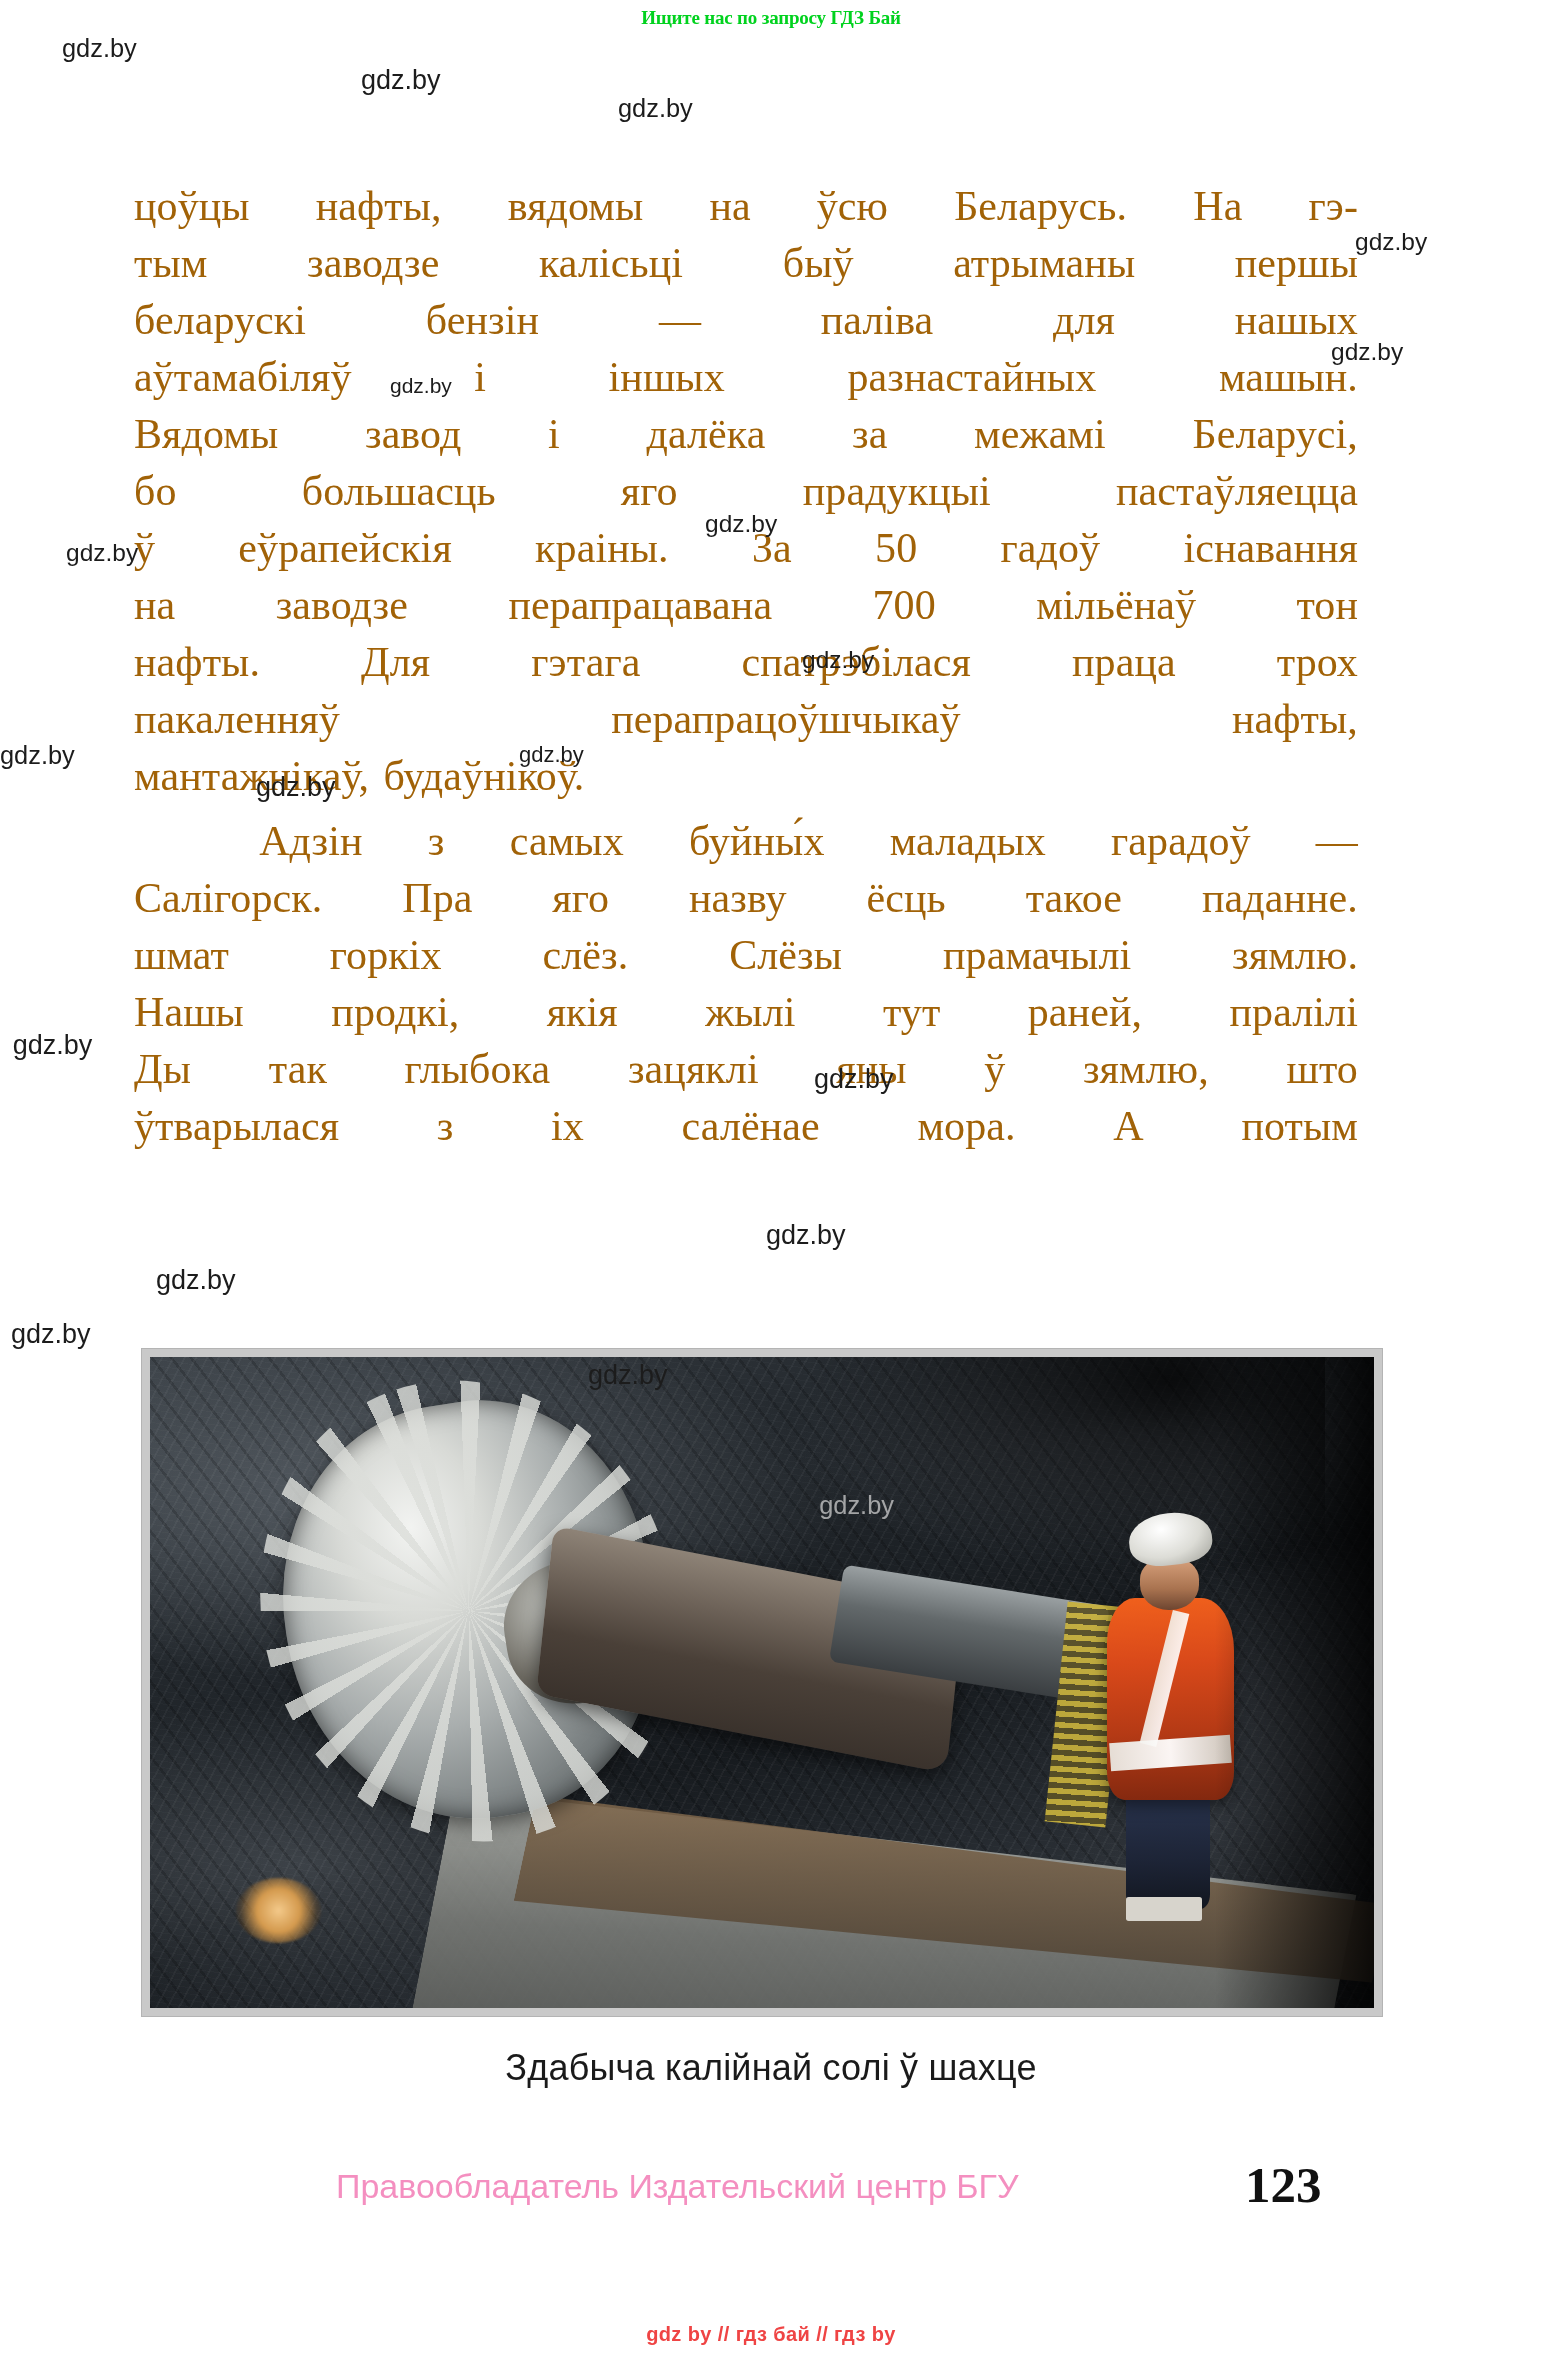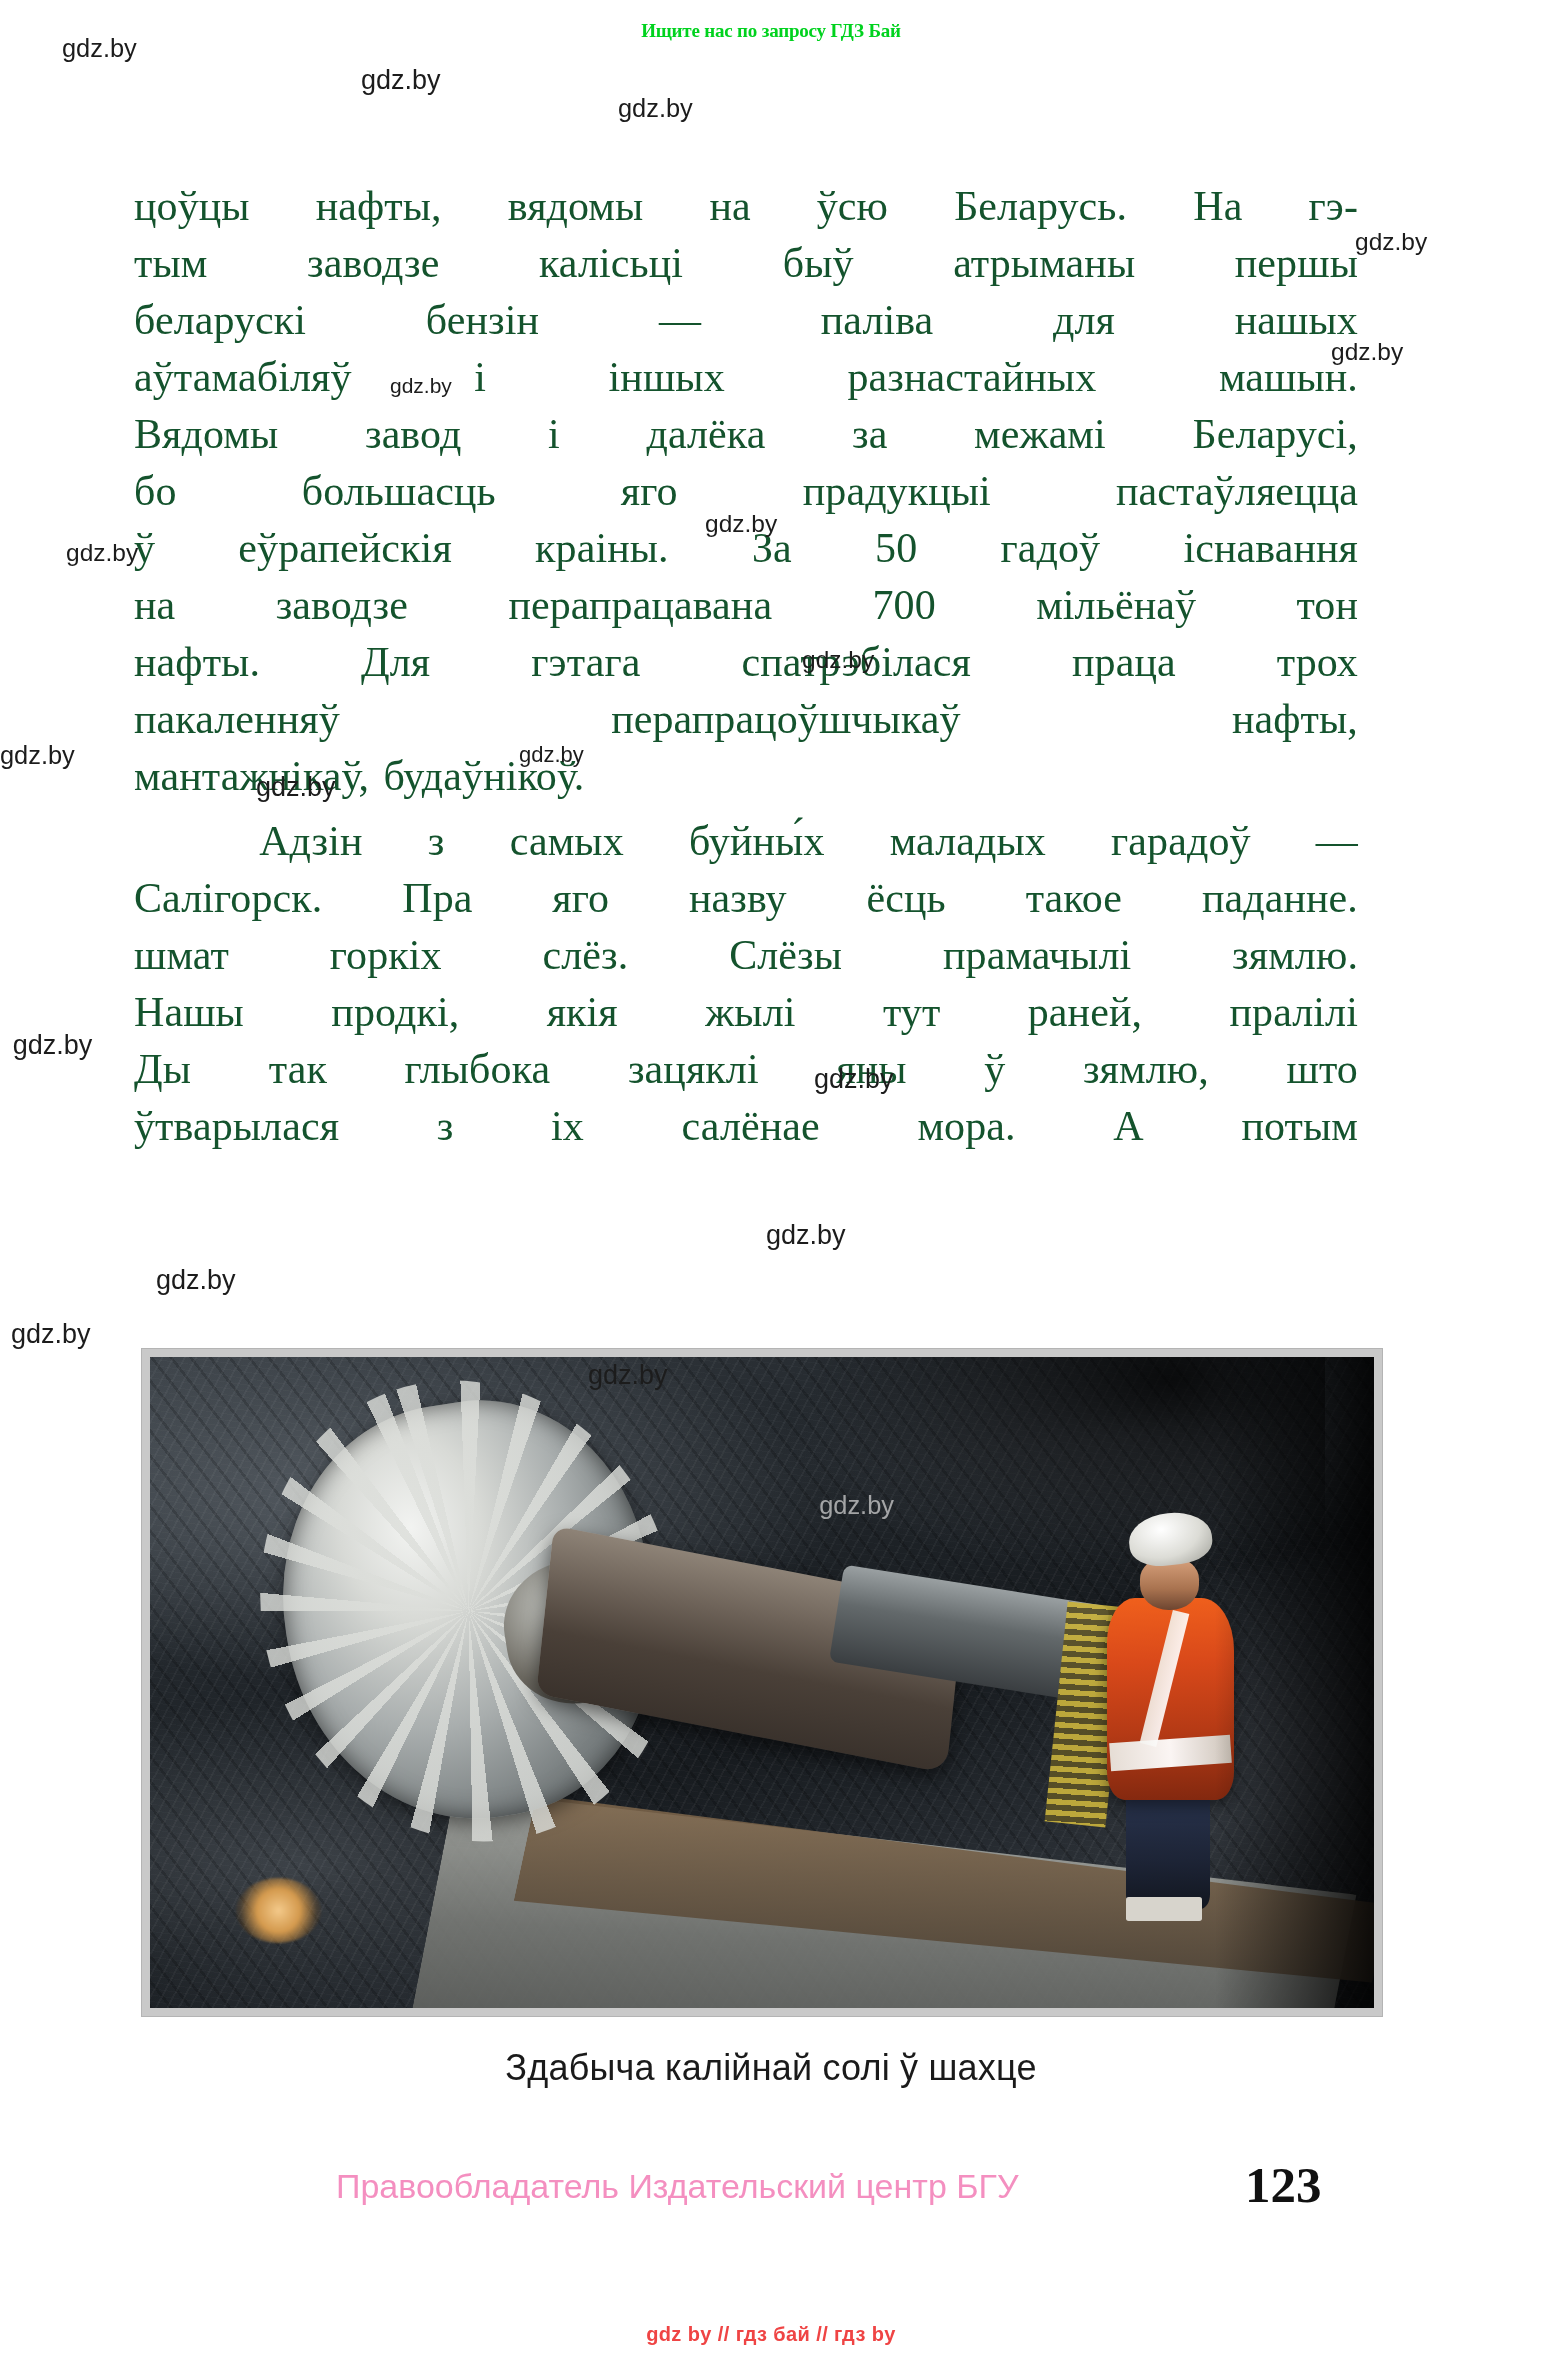--- a/index.html
+++ b/index.html
@@ -12,21 +12,21 @@
     height: 2377px;
     position: relative;
     overflow: hidden;
     font-family: "Liberation Serif", "DejaVu Serif", serif;
     -webkit-font-smoothing: antialiased;
   }
 
   
   .promo-banner {
     position: absolute;
-    top: 20px;
+    top: 7px;
     left: 0;
     width: 100%;
     text-align: center;
     font-family: "Liberation Serif", "DejaVu Serif", serif;
     font-weight: bold;
     font-size: 19px;
     color: #00d21e;
     letter-spacing: -0.2px;
     white-space: nowrap;
   }
@@ -38,21 +38,21 @@
     top: 178px;
     width: 1224px;
   }
   .para {
     margin: 0;
     text-align: justify;
     text-justify: inter-word;
     font-family: "Liberation Serif", "DejaVu Serif", serif;
     font-size: 42px;
     line-height: 57px;
-    color: #14532d;
+    color: #a16207;
     letter-spacing: 0.1px;
   }
   
   .jline {
     display: flex;
     justify-content: space-between;
     white-space: nowrap;
   }
   .jline.last { justify-content: flex-start; align-items: flex-end; }
   .jline > span { display: inline-block; }

